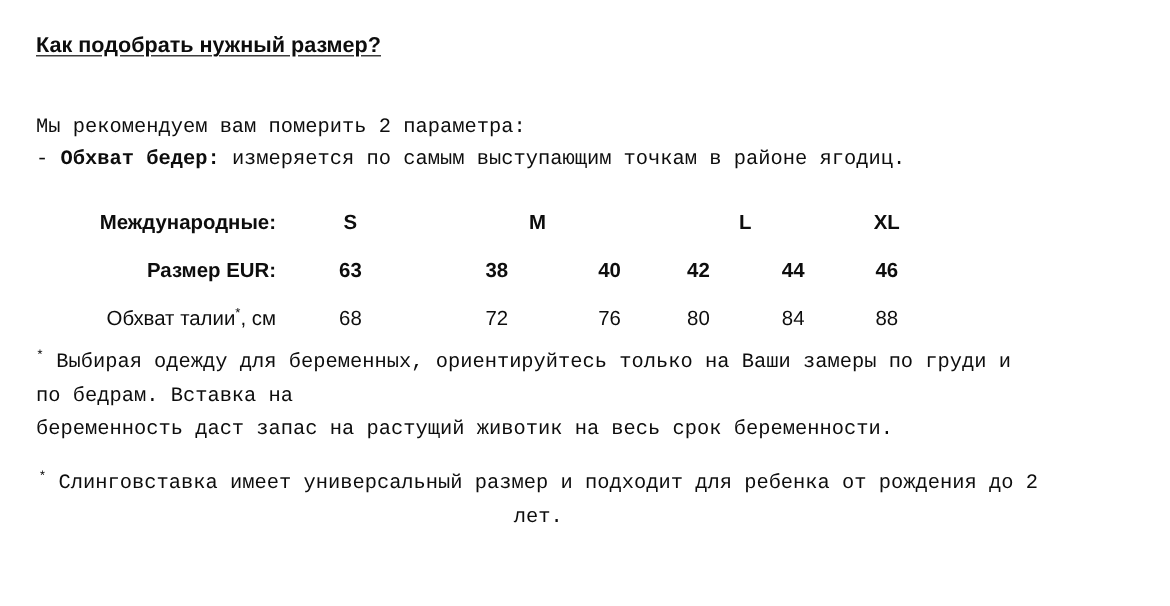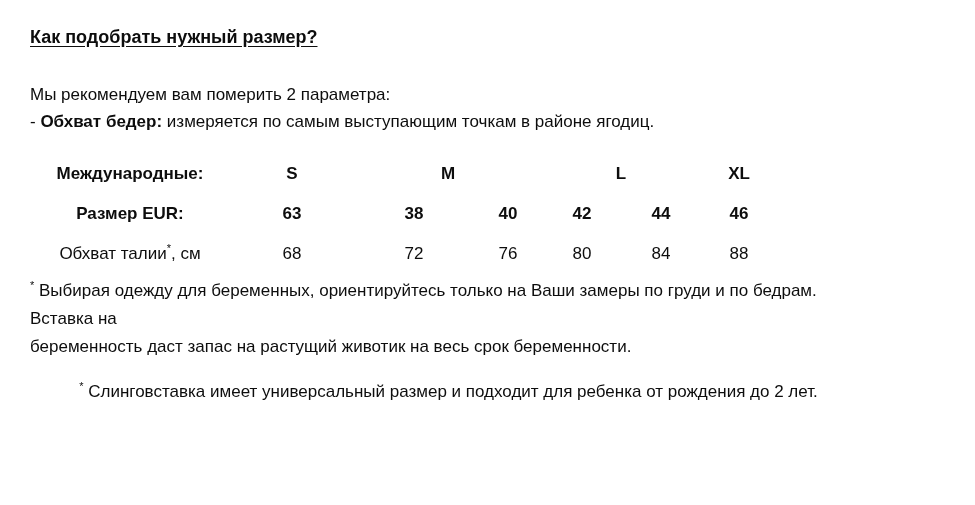--- a/index.html
+++ b/index.html
@@ -20,51 +20,53 @@
   }
   .title {
     margin: 3px 0 0 0;
     font-size: 18px;
     line-height: 21px;
     font-weight: bold;
     text-decoration: underline;
     text-underline-offset: 3px;
   }
   .intro {
-    margin-top: 33px;
+    margin-top: 45px;
     font-size: 17px;
     line-height: 27px;
+    font-family: Liberation Mono, monospace;
   }
   .b { font-weight: bold; }
   .size-table {
     border-collapse: collapse;
     table-layout: fixed;
     margin-top: 19px;
   }
   .size-table td {
     padding: 0;
     height: 40px;
     vertical-align: middle;
     font-size: 17px;
   }
   .size-table .lbl {
-    text-align: center;
+    text-align: right;
     white-space: pre;
   }
   .size-table .val {
     text-align: center;
   }
   .bold { font-weight: bold; }
   sup.ast {
     font-size: 11px;
     line-height: 0;
   }
   .footnote {
     font-size: 17px;
     line-height: 28px;
+    font-family: Liberation Mono, monospace;
   }
   .footnote-1 { margin-top: 3px; }
   .footnote-2 { margin-top: 17px; text-align: center; }
   .col-label { width: 200px; }
   .col-1 { width: 124px; }
   .col-2 { width: 120px; }
   .col-3 { width: 68px; }
   .col-4 { width: 80px; }
   .col-5 { width: 78px; }
   .col-6 { width: 78px; }

